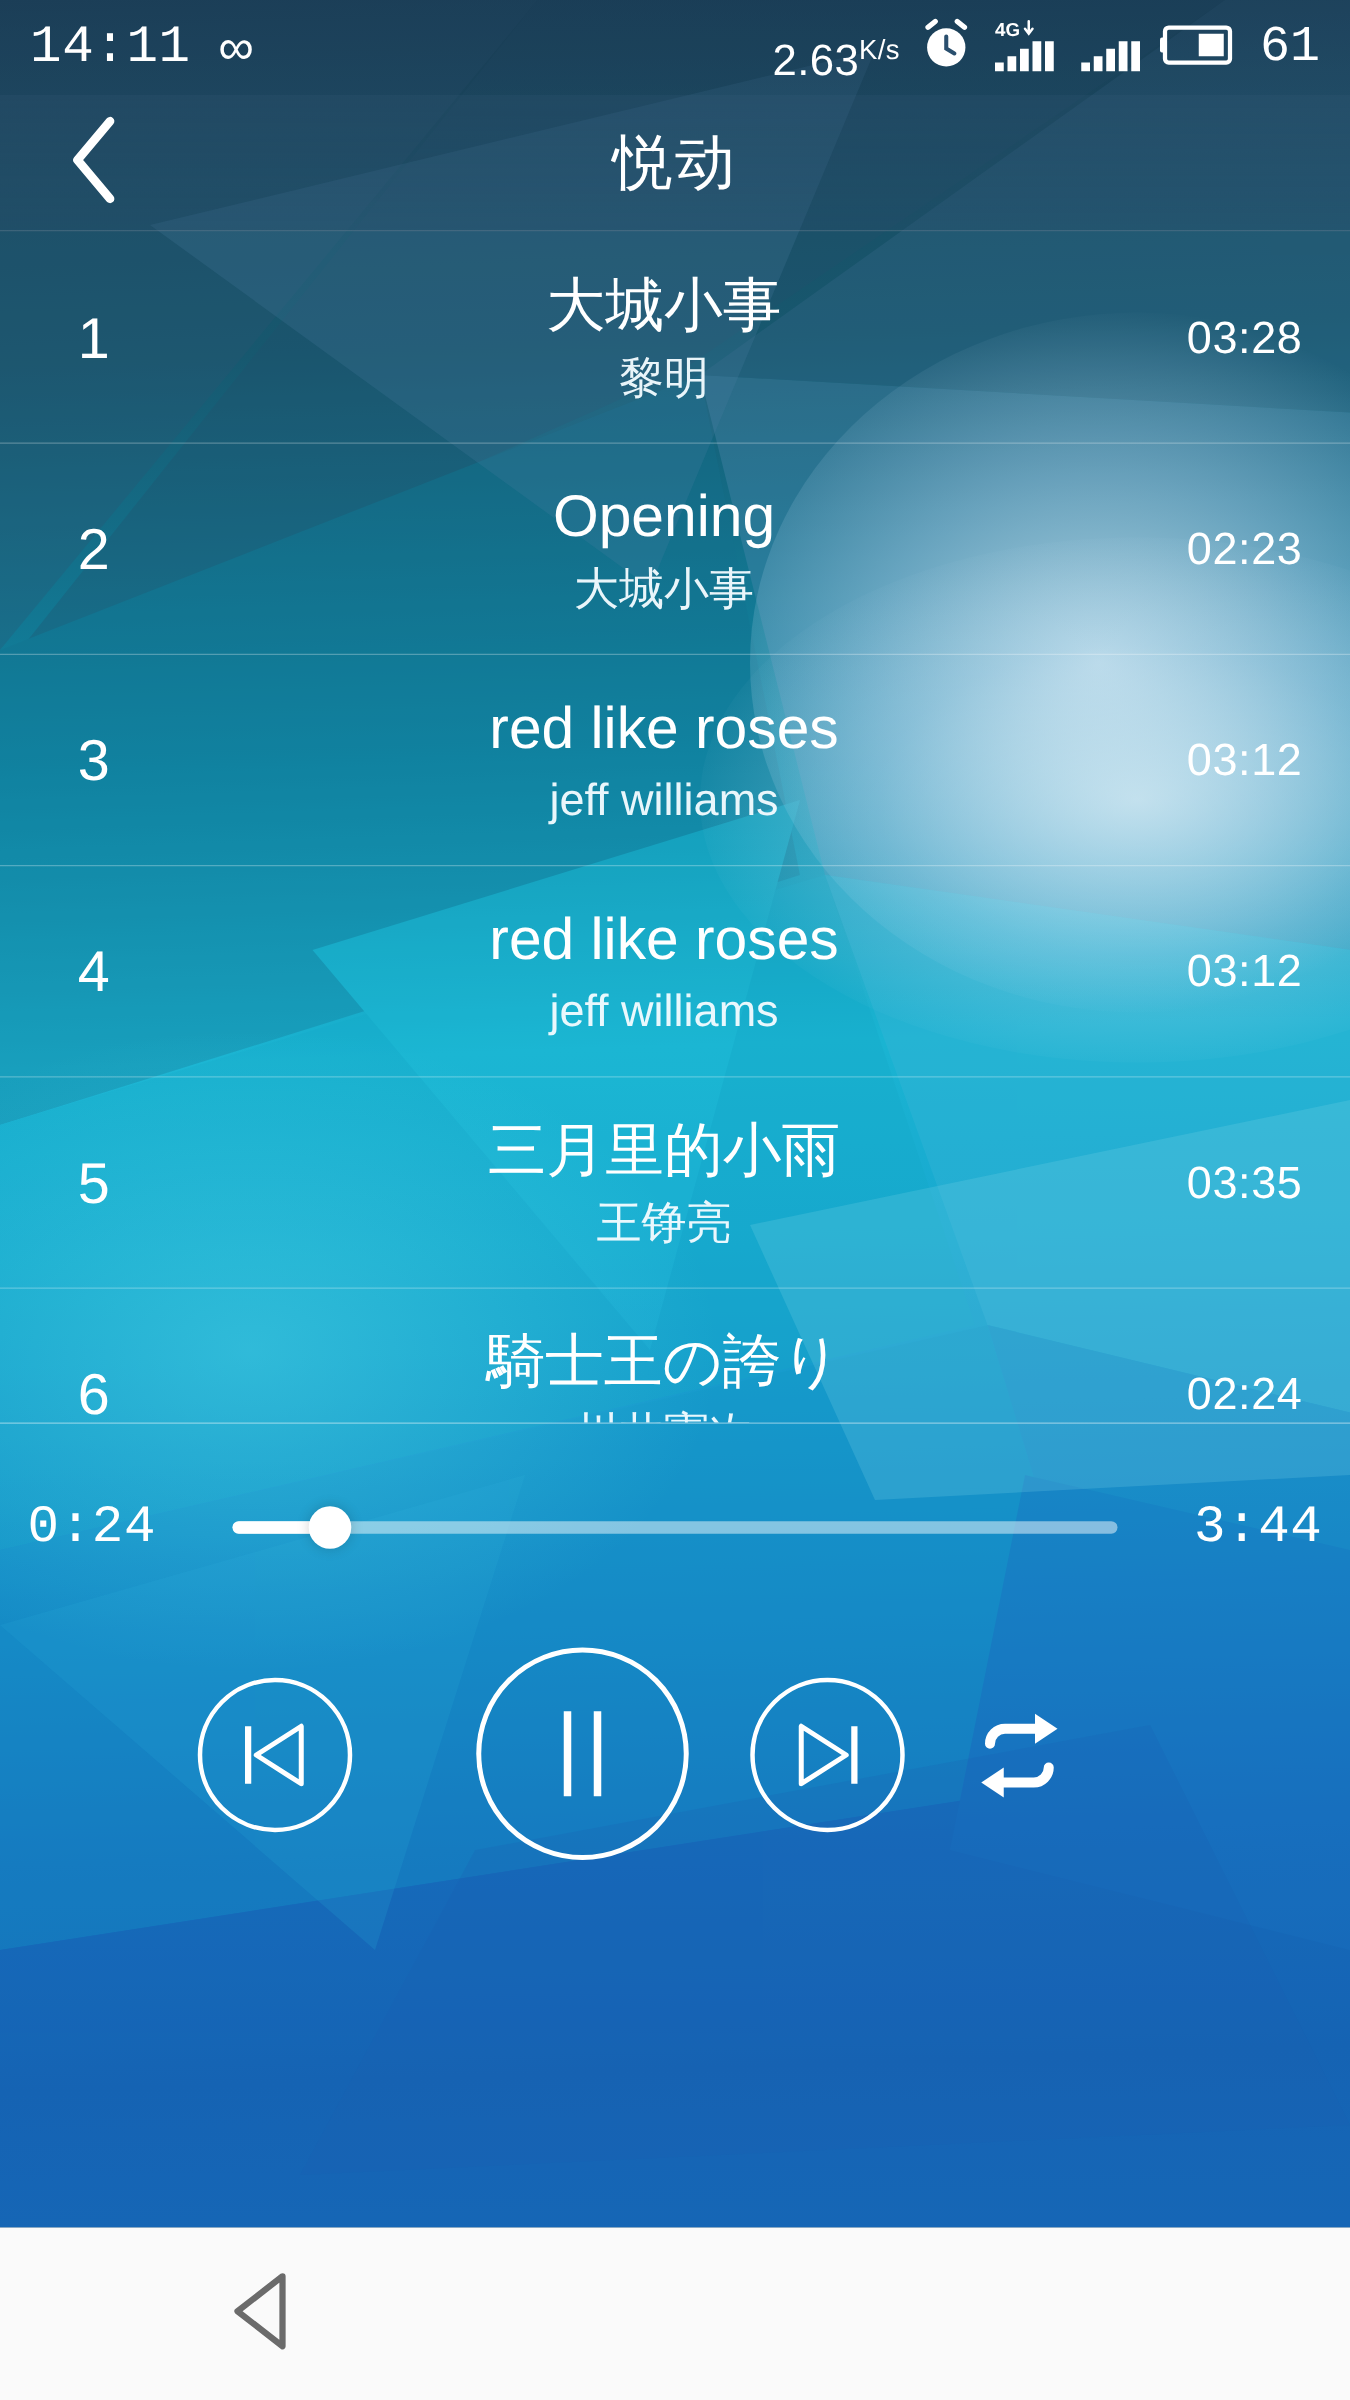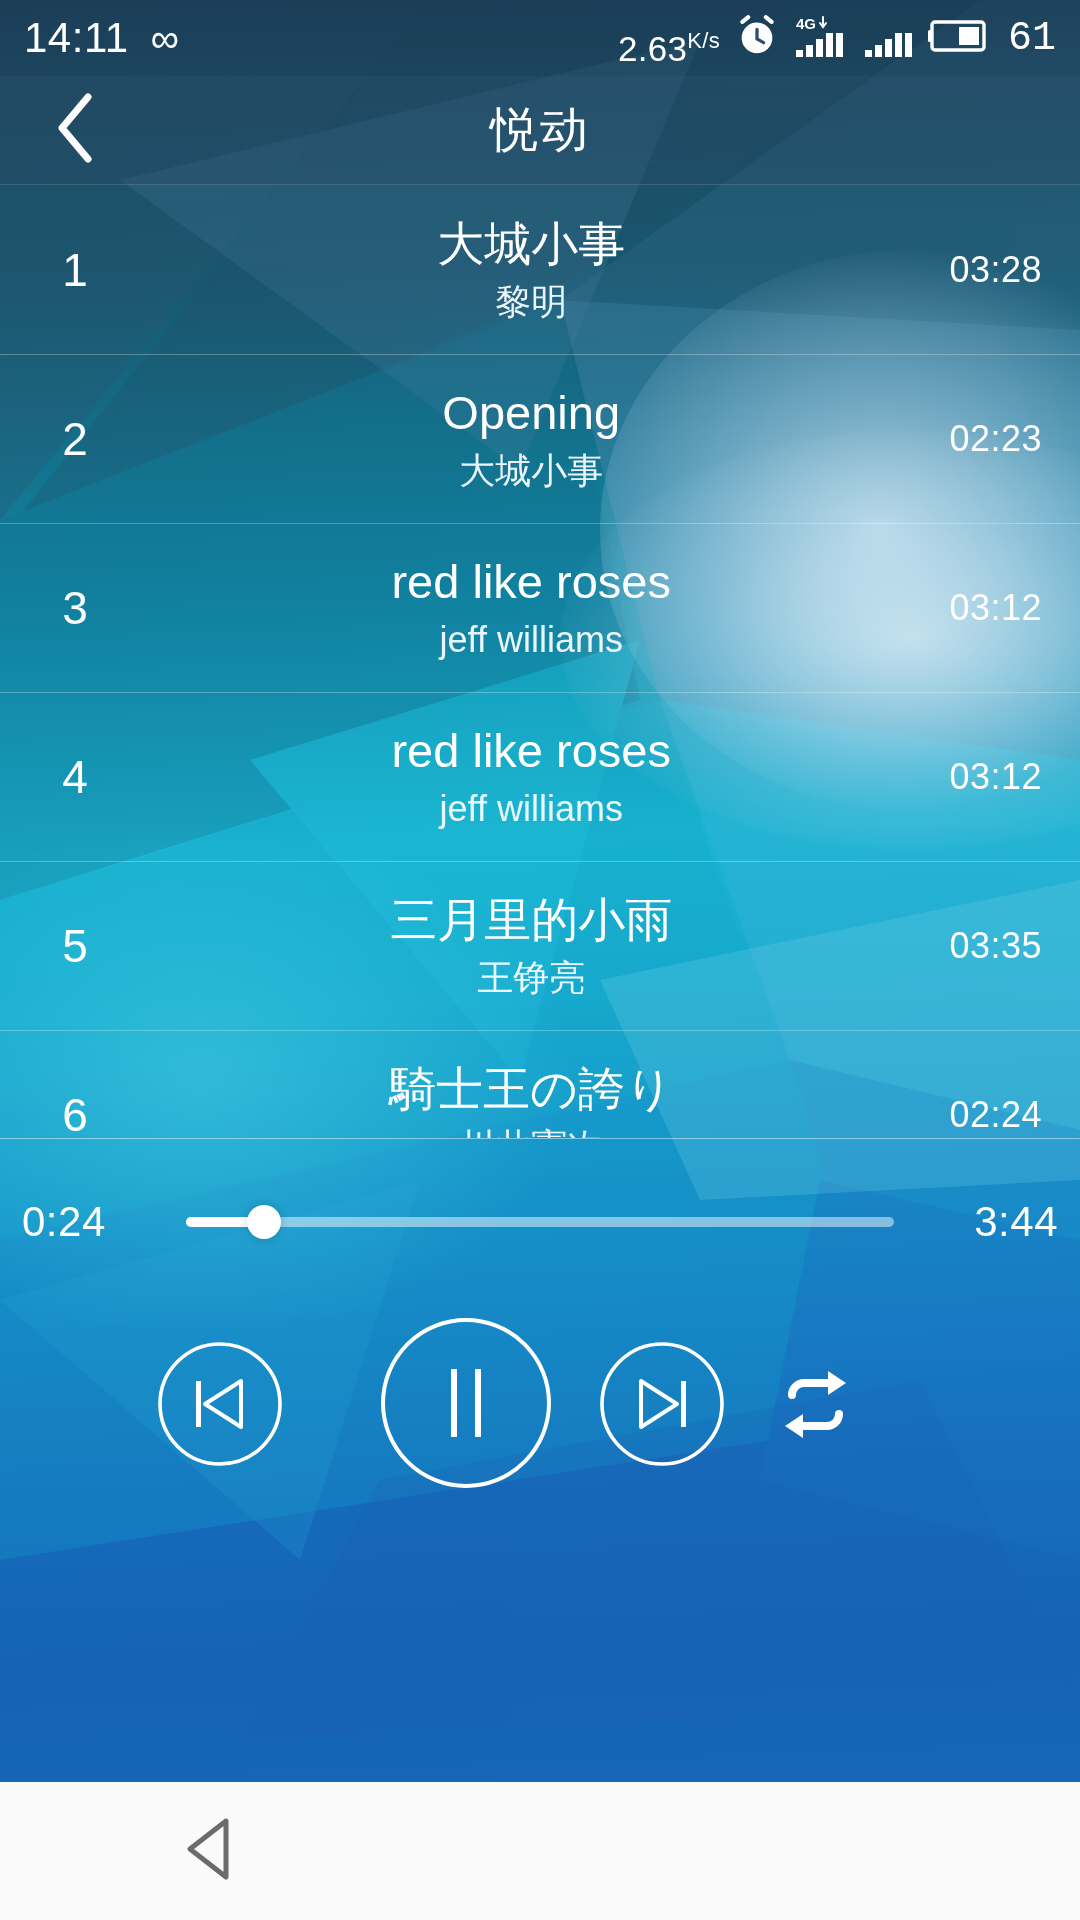--- a/index.html
+++ b/index.html
@@ -21,21 +21,21 @@
   .glow-b { left:560px; top:430px; width:700px; height:420px;
             background:radial-gradient(ellipse at 50% 50%,rgba(244,250,255,.60) 0%,rgba(205,230,248,.28) 42%,rgba(180,215,240,0) 74%); }
   .glow-c { left:-180px; top:820px; width:760px; height:520px;
             background:radial-gradient(ellipse at 50% 50%,rgba(90,226,238,.38) 0%,rgba(60,200,225,0) 70%); }
 
   
   .statusbar { position:absolute; left:0; top:0; width:1080px; height:76px;
                display:flex; align-items:center; padding:0 24px; z-index:6;
                background:linear-gradient(180deg,rgba(24,54,80,.52),rgba(24,54,80,.30)); }
   .sb-left { display:flex; align-items:center; gap:22px; }
-  .sb-clock { color:#fff; font-size:42px; font-weight:400; letter-spacing:.5px; }
+  .sb-clock { color:#fff; font-size:42px; font-weight:400; letter-spacing:.5px;font-family:Liberation Mono, monospace; }
   .sb-inf { color:#fff; font-size:40px; line-height:1; }
   .sb-right { margin-left:auto; display:flex; align-items:center; gap:14px; }
   .sb-rate { color:#fff; font-size:35px; letter-spacing:.3px;margin-top:20px; }
   .sb-rate sup { font-size:22px; vertical-align:super; }
   .sb-batt-num { color:#fff; font-size:40px; margin-left:4px;font-family:Liberation Mono, monospace; }
   .ico { display:block; }
 
   
   .titlebar { position:absolute; left:0; top:76px; width:1080px; height:109px; z-index:6;
               display:flex; align-items:center;
@@ -53,21 +53,21 @@
   .row-idx { width:150px; text-align:center; color:#fff; font-size:46px; font-weight:300;
              flex:0 0 150px; }
   .row-mid { flex:1 1 auto; min-width:0; padding-left:2px;text-align:center; }
   .row-title { color:#fff; font-size:47px; font-weight:400; line-height:1.18; white-space:nowrap; }
   .row-artist { color:#f2fbff; font-size:36px; font-weight:400; line-height:1.25; margin-top:7px;
                 white-space:nowrap; opacity:.96; }
   .row-dur { flex:0 0 auto; color:#fff; font-size:36px; font-weight:400; letter-spacing:.5px;margin-left:39px; }
 
   
   .player { position:absolute; left:0; top:1138px; width:1080px; height:644px; z-index:5;
-            border-top:1px solid rgba(255,255,255,.45); }
+            border-top:1px solid rgba(255,255,255,.45);font-family:Liberation Mono, monospace; }
   .seekrow { position:absolute; left:0; top:34px; width:1080px; height:98px;
              display:flex; align-items:center; padding:0 22px; }
   .t-cur,.t-tot { color:#fff; font-size:42px; font-weight:400; letter-spacing:.5px; }
   .t-cur { width:150px; text-align:left; }
   .t-tot { width:150px; text-align:right; }
   .track { position:relative; flex:1 1 auto; height:10px; margin:0 14px;
            background:rgba(255,255,255,.48); border-radius:6px; }
   .track-fill { position:absolute; left:0; top:0; height:10px; background:#fff; border-radius:6px; }
   .thumb { position:absolute; top:50%; width:34px; height:34px; margin-top:-17px; margin-left:-17px;
            background:#fff; border-radius:50%; box-shadow:0 0 10px rgba(0,0,0,.18); }

